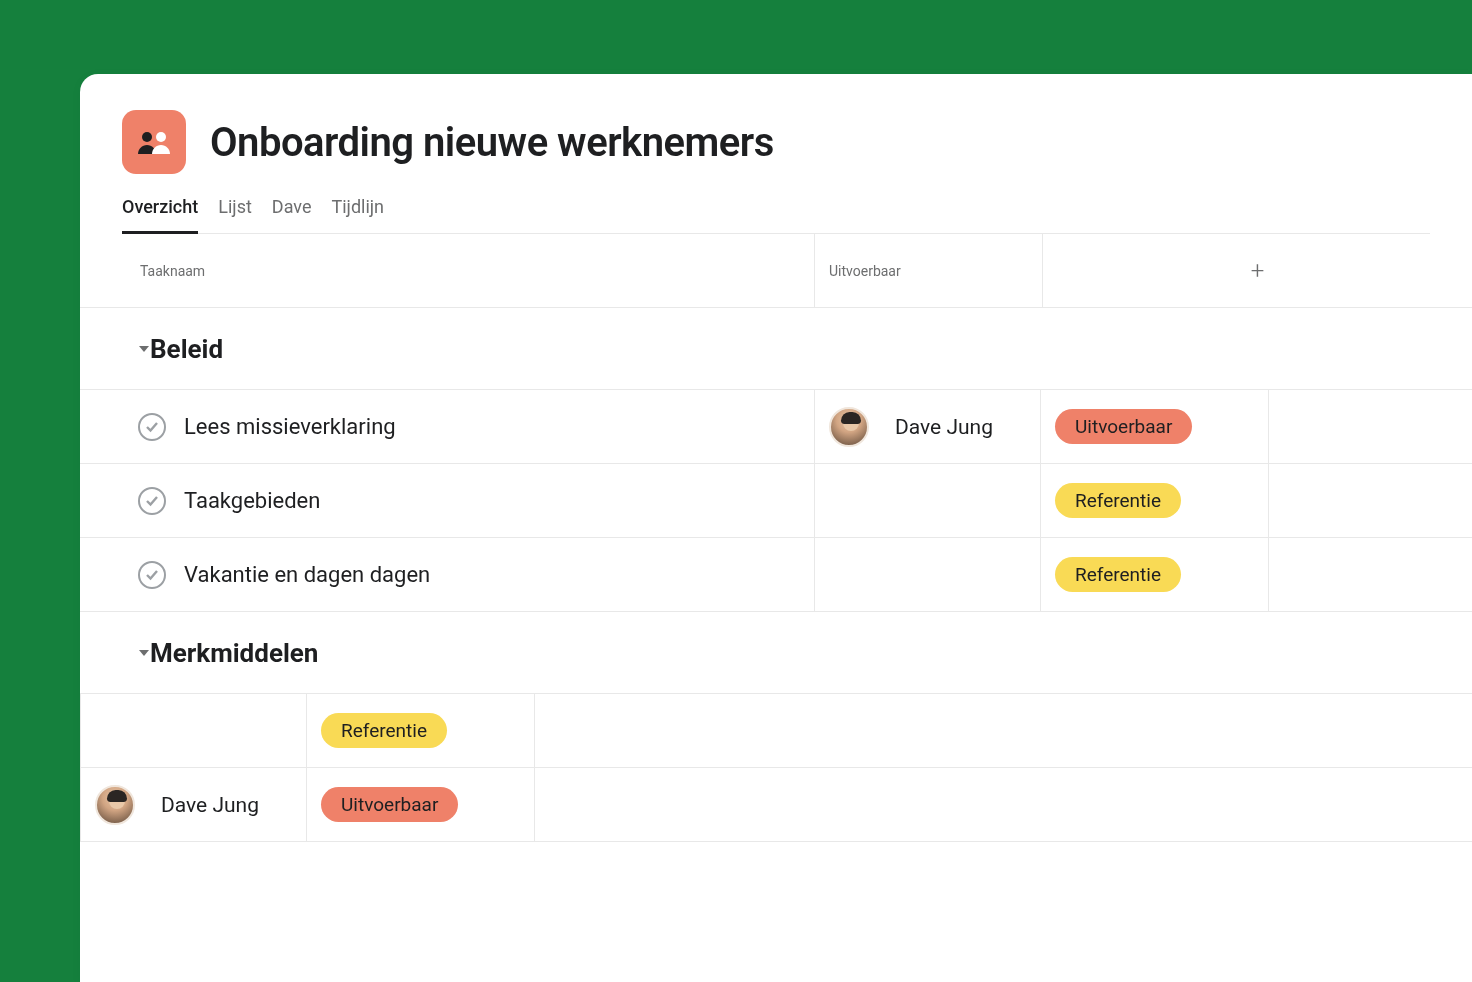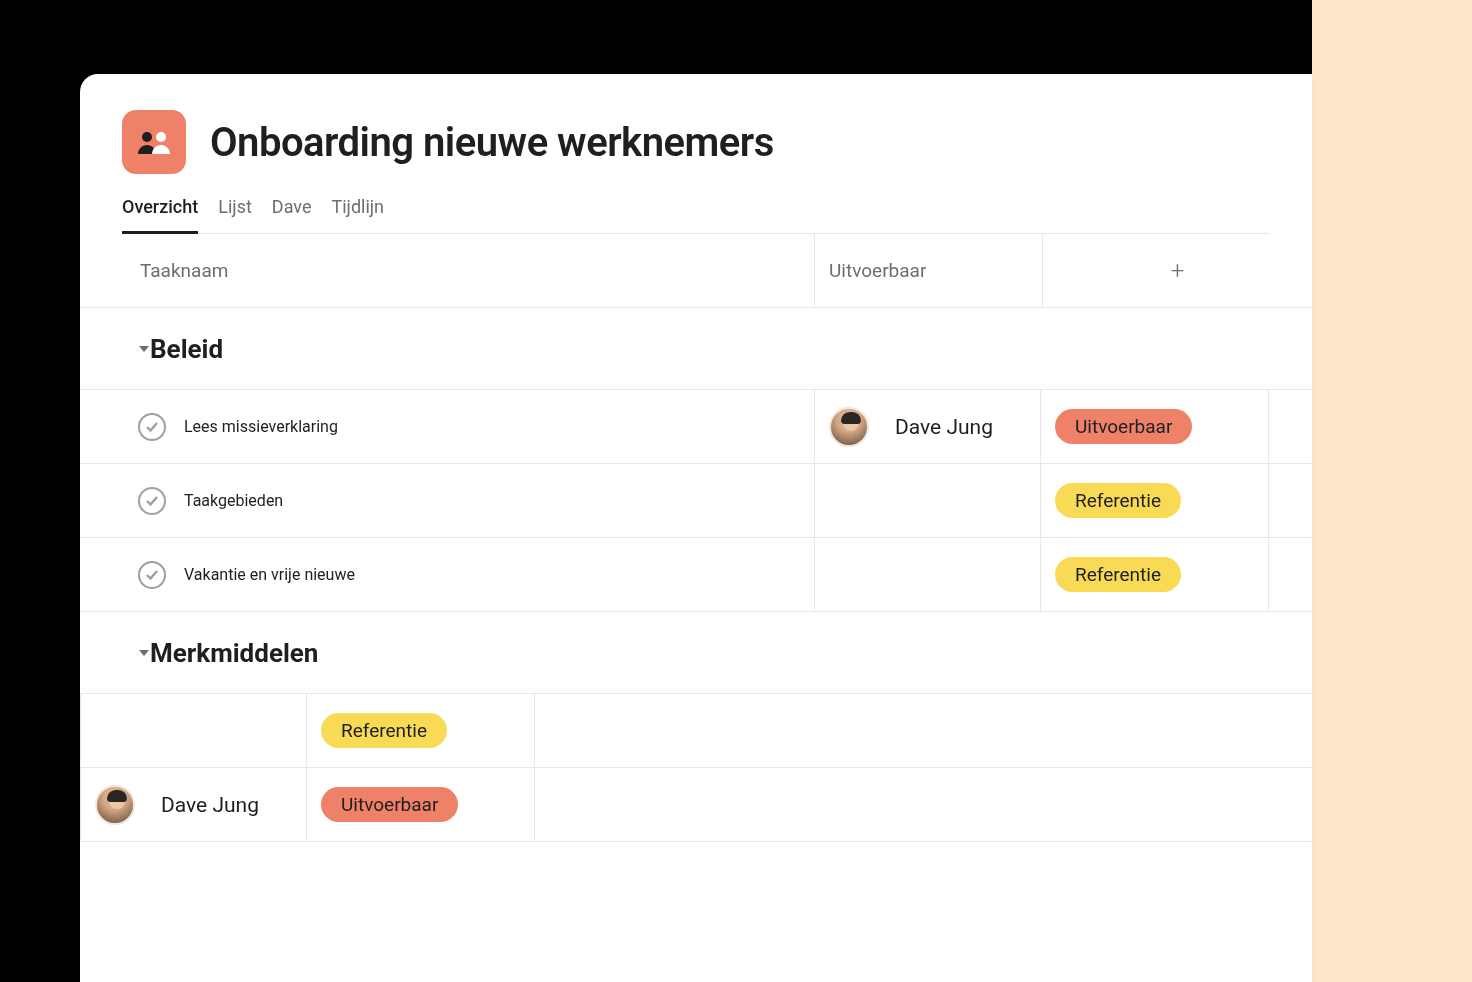--- a/index.html
+++ b/index.html
@@ -4,24 +4,24 @@
 <style>
   * { box-sizing: border-box; margin: 0; padding: 0; }
   html, body { width: 100%; height: 100%; }
   body {
     font-family: -apple-system, BlinkMacSystemFont, "Segoe UI", Roboto, Helvetica, Arial, sans-serif;
     background: #fce8c8;
     padding: 0;
     overflow: hidden;
   }
   .page {
-    width: 1312px;
+    width: 1472px;
     height: 982px;
     position: relative;
-    background: #000000;
+    background: #15803d;
   }
   .card {
     position: absolute;
     top: 74px;
     left: 80px;
     right: 0;
     bottom: 0;
     background: #ffffff;
     border-radius: 18px 0 0 0;
     box-shadow: 0 2px 12px rgba(0,0,0,0.04);
@@ -103,21 +103,21 @@
   }
   .col-add {
     flex: 1;
     border-left: 1px solid #e8e8e8;
     height: 100%;
     display: flex;
     align-items: center;
     justify-content: center;
   }
   .header-label {
-    font-size: 19px;
+    font-size: 14px;
     color: #6d6e6f;
     white-space: nowrap;
     overflow: hidden;
     text-overflow: clip;
   }
   .add-col {
     font-size: 24px;
     color: #6d6e6f;
     font-weight: 300;
     cursor: pointer;
@@ -159,21 +159,21 @@
     border: 2px solid #9ca0a4;
     border-radius: 50%;
     display: inline-flex;
     align-items: center;
     justify-content: center;
     cursor: pointer;
     flex-shrink: 0;
   }
   .check svg { width: 14px; height: 12px; stroke: #9ca0a4; stroke-width: 2.4; fill: none; }
   .task-name {
-    font-size: 16px;
+    font-size: 22px;
     color: #1e1f21;
   }
   .task-assignee-cell {
     flex: 0 0 226px;
     border-left: 1px solid #e8e8e8;
     display: flex;
     align-items: center;
     gap: 26px;
     padding-left: 14px;
   }
@@ -313,21 +313,21 @@
         <div class="task-extra-cell"></div>
       </div>
 
       <div class="task-row">
         <div class="task-name-cell">
           <span class="check">
             <svg viewBox="0 0 14 12">
                 <path d="M2 6 L5.5 9.5 L12 2"></path>
               </svg>
           </span>
-          <span class="task-name">Vakantie en vrije nieuwe</span>
+          <span class="task-name">Vakantie en dagen dagen</span>
         </div>
         <div class="task-assignee-cell"></div>
         <div class="task-status-cell">
           <span class="pill referentie">Referentie</span>
         </div>
         <div class="task-extra-cell"></div>
       </div>
 
       <div class="section-row">
         <span class="section-caret">

